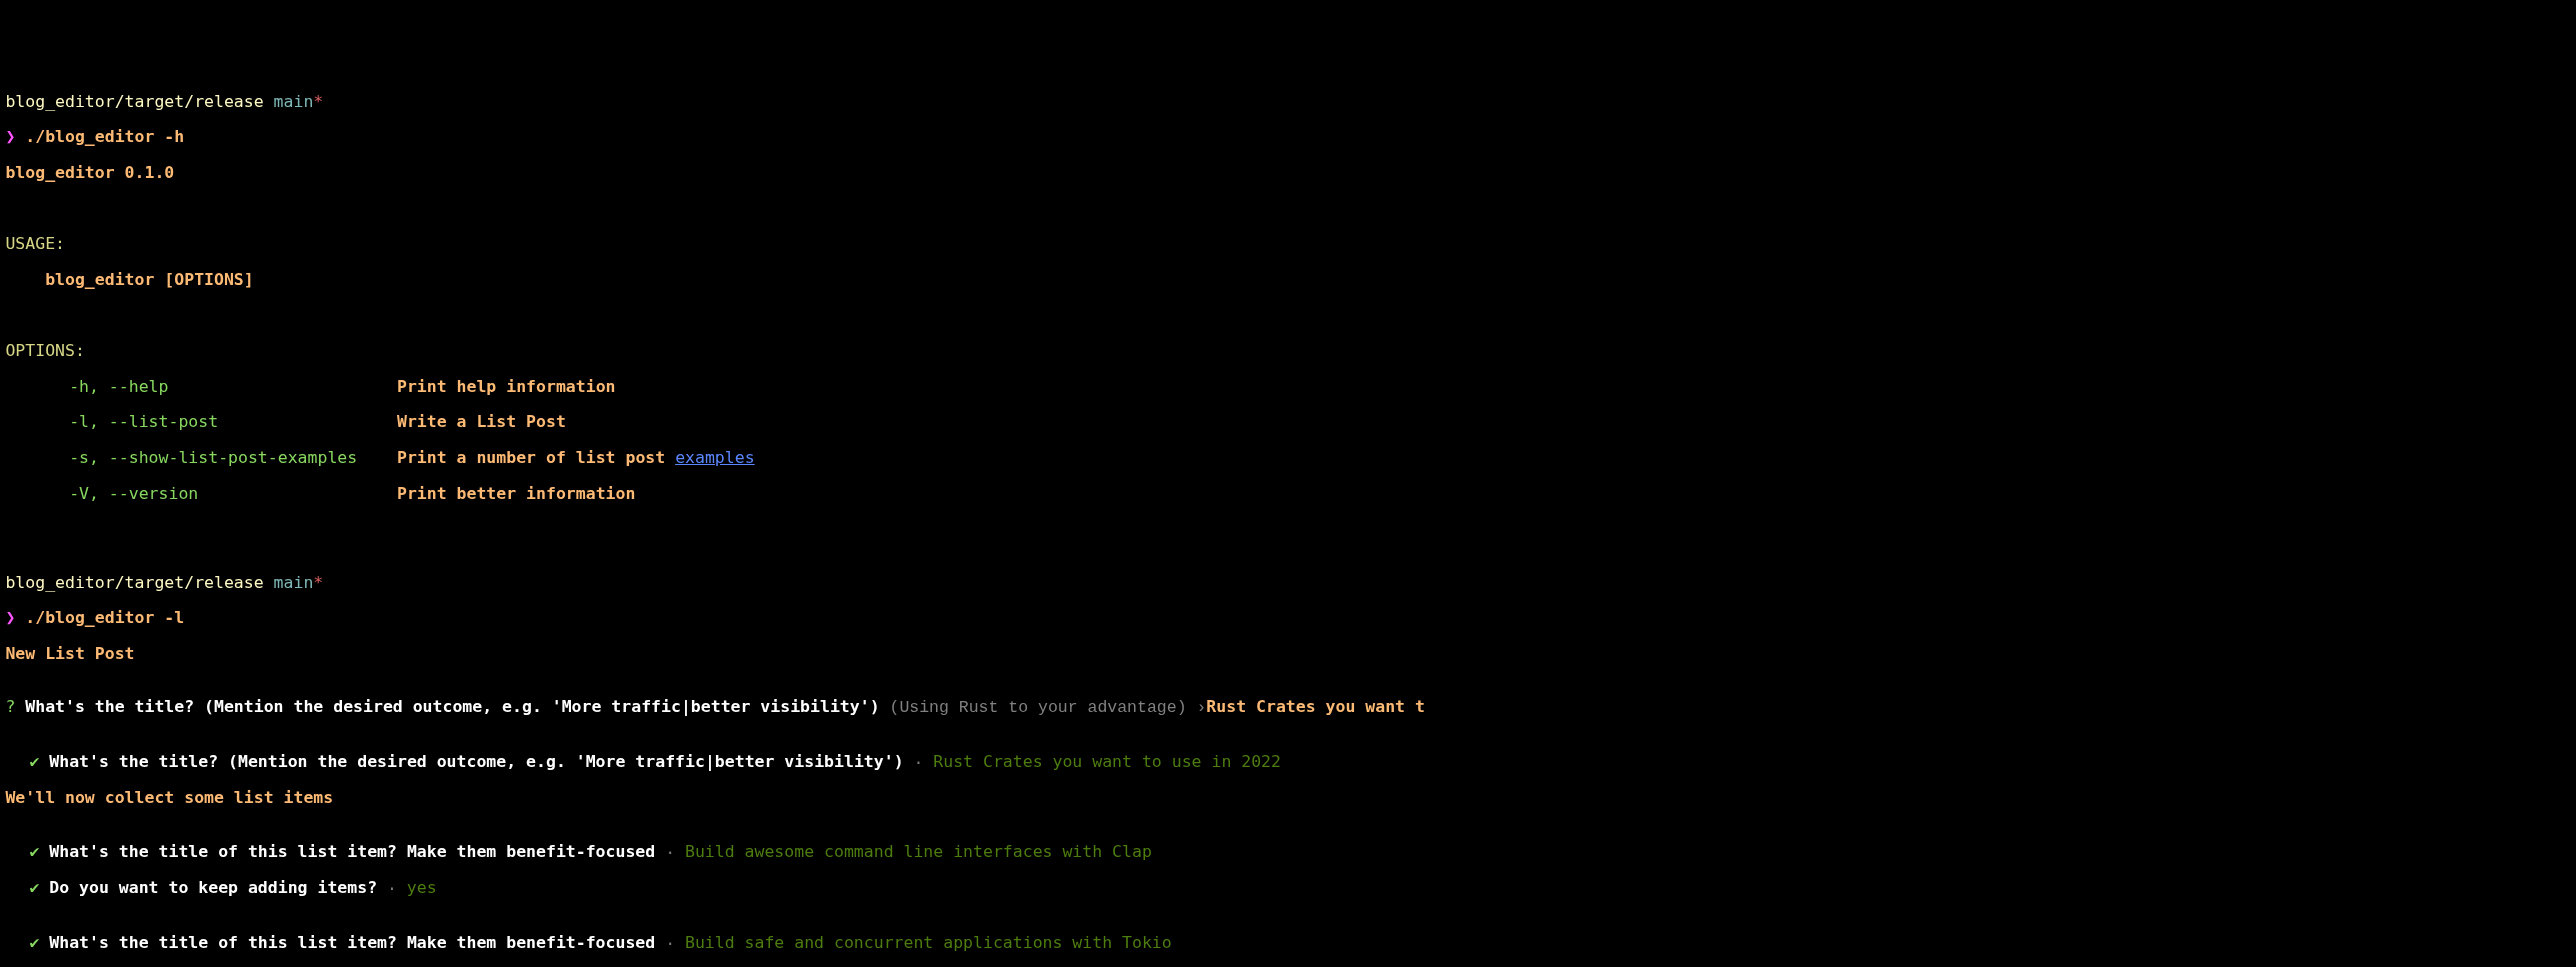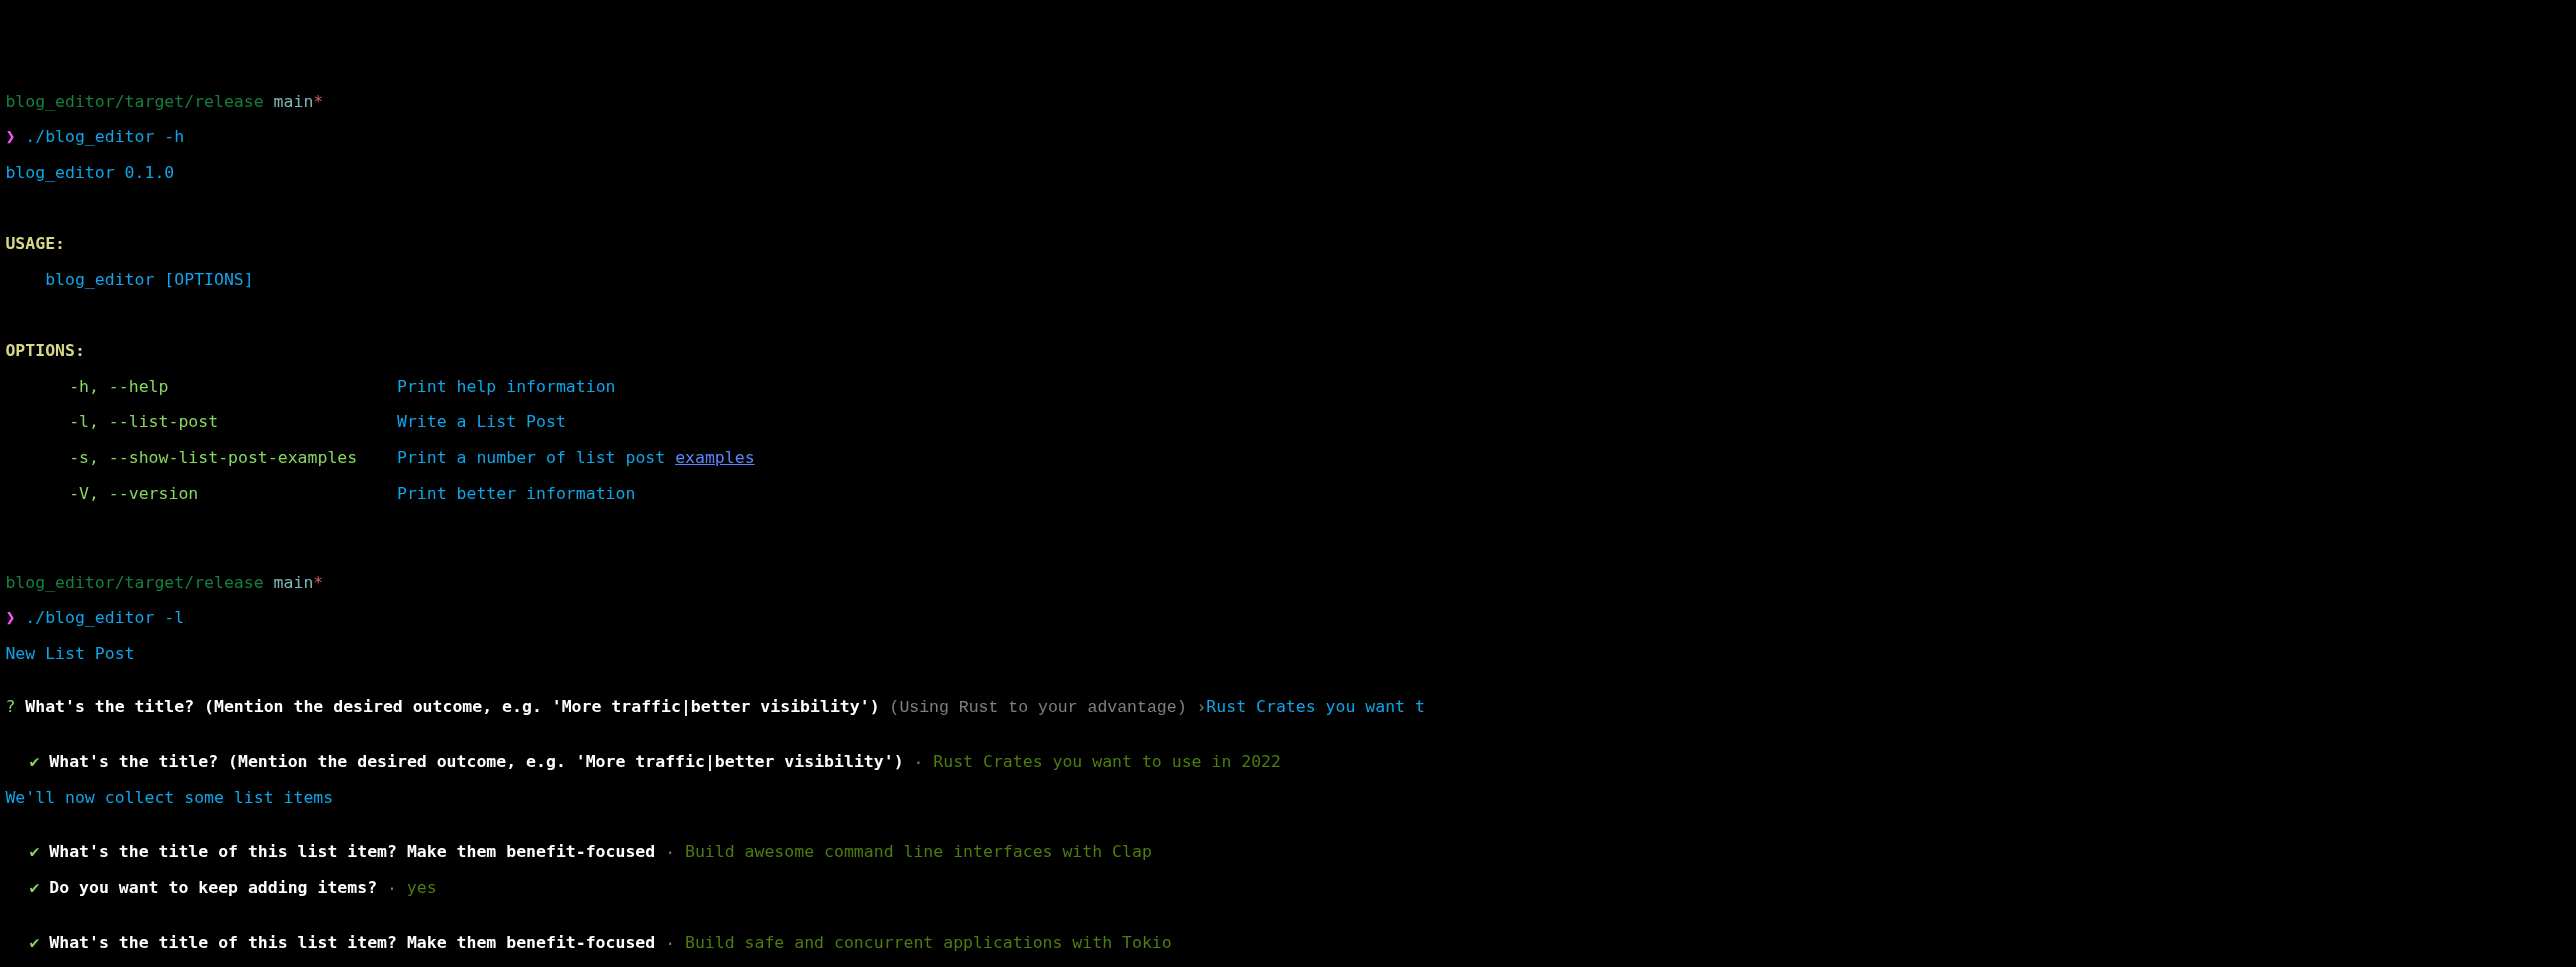--- a/index.html
+++ b/index.html
@@ -10,26 +10,26 @@
     font-family: "Menlo", "Consolas", "DejaVu Sans Mono", monospace;
     font-size: 16.5px;
     line-height: 1.08;
     white-space: pre;
     overflow: hidden;
     width: 2576px;
     height: 968px;
     box-sizing: border-box;
   }
   .line { display: block; }
-  .blue   { color: #15803d; }  
+  .blue   { color: #fef9c3; }  
   .cyan   { color: #7eb7b7; }  
   .red    { color: #d75f5f; }  
   .magenta{ color: #ff55ff; }  
-  .white  { color: #0ea5e9; }
-  .yellow { color: #d7d787; font-weight: bold; }  
+  .white  { color: #fdba74; font-weight: bold; }
+  .yellow { color: #d7d787; }  
   .green  { color: #87d75f; margin-left: 24px; }  
   .link   { color: #5a87ff; text-decoration: underline; }
   .bold   { font-weight: bold; color: #ffffff; }
   .qmark  { color: #87d75f; }  
   .olive  { color: #4d7c0f; }  
   .gray   { color: #808080; font-family: Liberation Mono, monospace; }
 </style>
 </head>
 <body>
 

